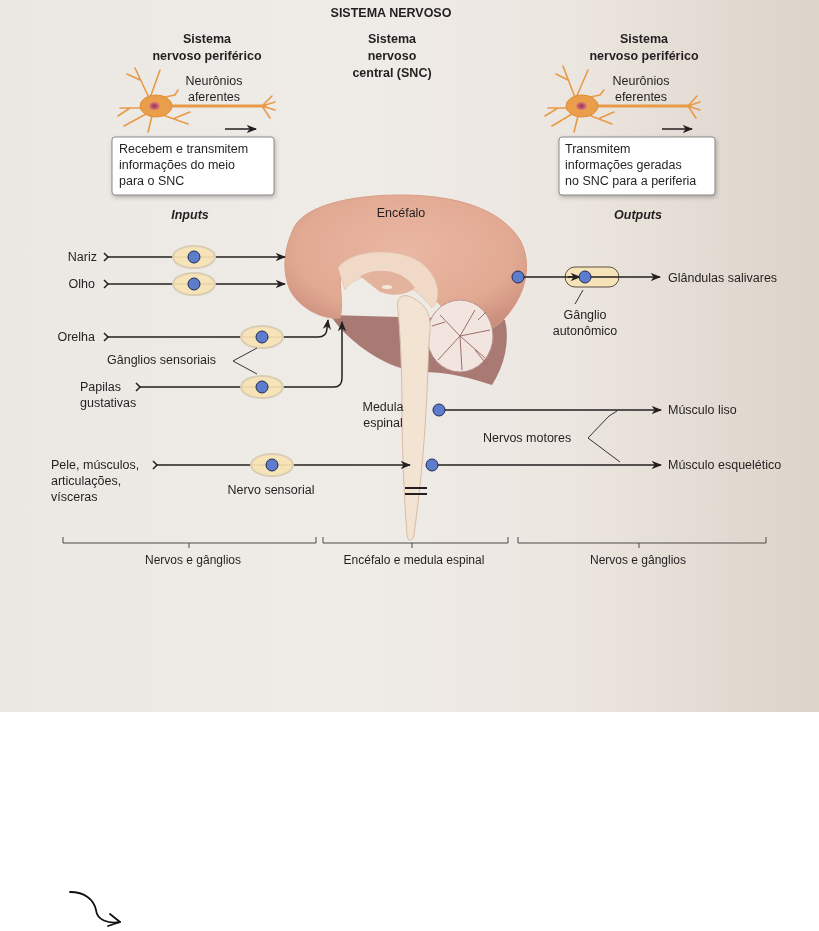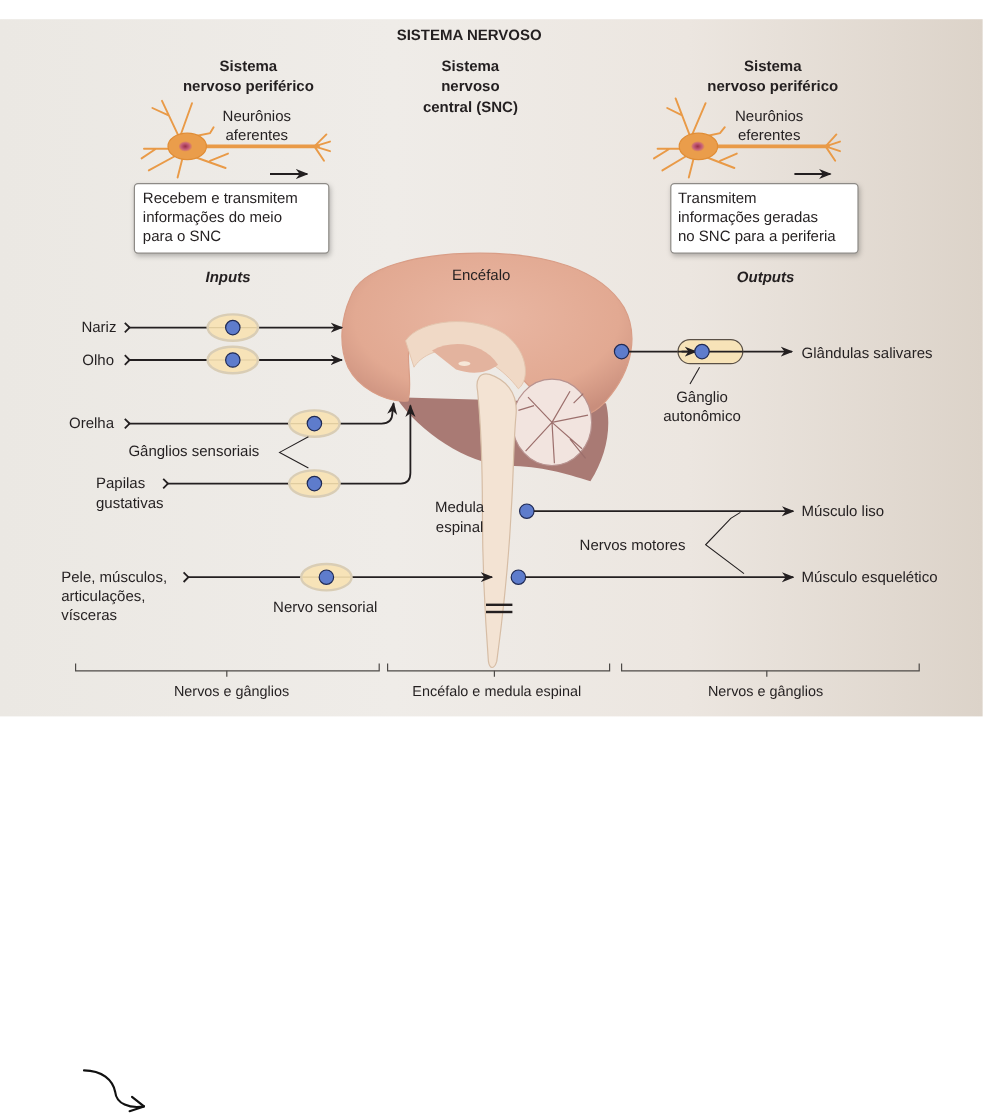--- a/index.html
+++ b/index.html
@@ -1,18 +1,18 @@
 <!DOCTYPE html>
 <html><head>
 <meta charset="utf-8">
 <style>
   html, body { margin: 0; padding: 0; background: #ffffff; }
   body { width: 819px; height: 931px; position: relative; overflow: hidden;
          font-family: "Liberation Sans", sans-serif; color: #231f20; }
-  #figure { position: absolute; left: 0; top: 16px; width: 819px; height: 581px;
+  #figure { position: absolute; left: 0; top: 0; width: 819px; height: 712px;
             background: linear-gradient(90deg, #ebe8e3 0%, #efece8 40%, #ece6e0 70%, #dcd3c9 100%); overflow: hidden; }
   svg text { font-family: "Liberation Sans", sans-serif; fill: #231f20; }
   .t-title { font-size: 12.5px; font-weight: bold; }
   .t-head { font-size: 12.5px; font-weight: bold; }
   .t-lbl { font-size: 12.5px; }
   .t-sm { font-size: 12px; }
   .t-io { font-size: 12.5px; font-weight: bold; font-style: italic; }
   .box { fill: #ffffff; stroke: #8d8a86; stroke-width: 1; }
   .line { stroke: #231f20; stroke-width: 1.5; fill: none; }
   .thin { stroke: #231f20; stroke-width: 0.9; fill: none; }

